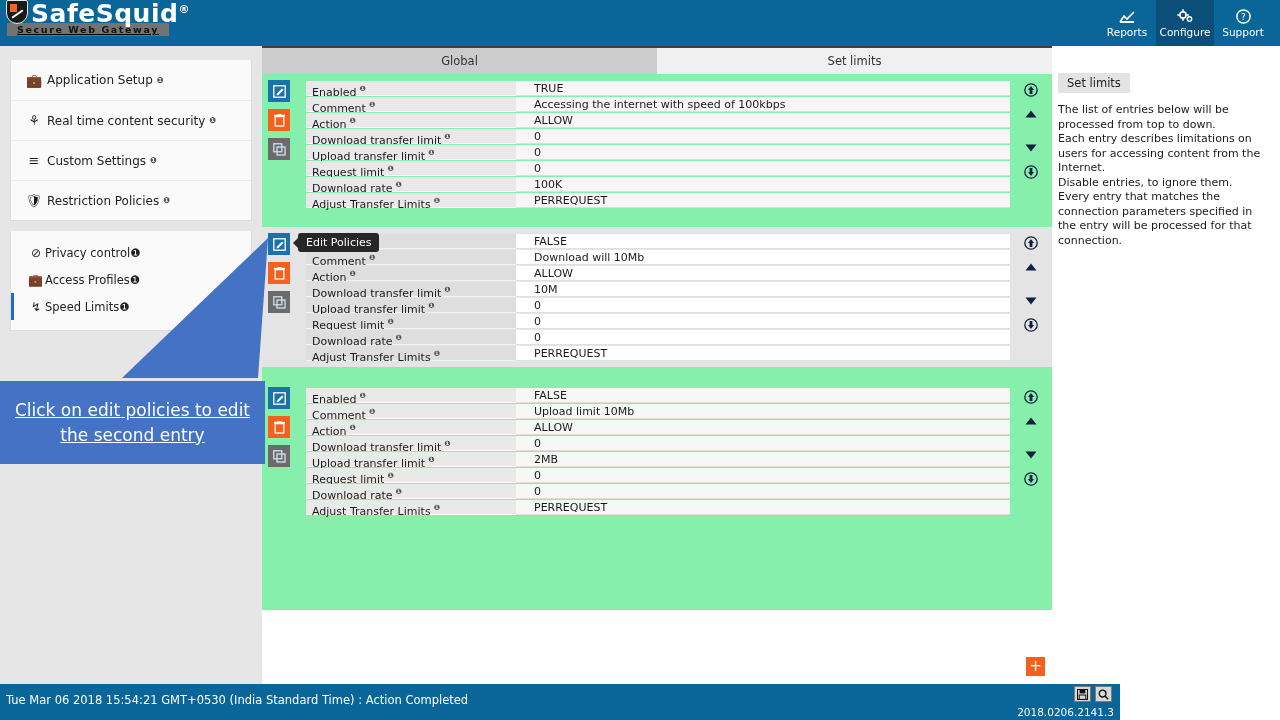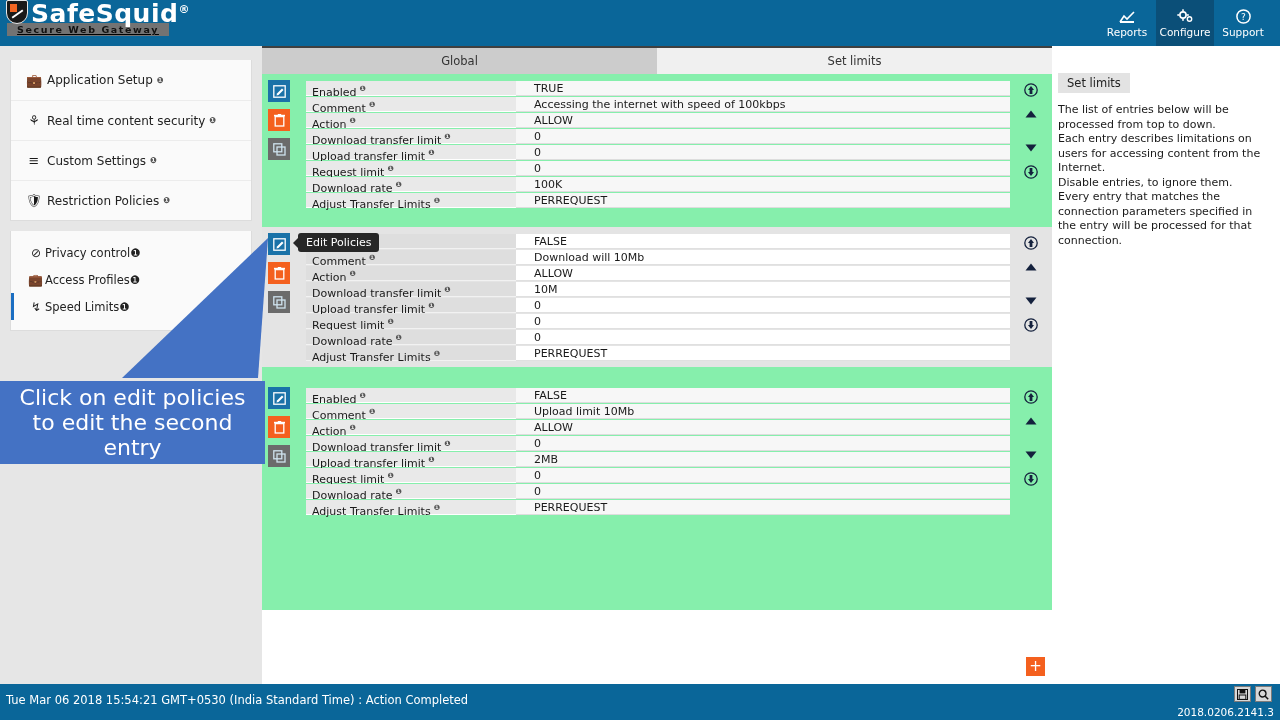--- a/index.html
+++ b/index.html
@@ -160,43 +160,43 @@
   .help-badge {
     display: inline-block; background: #e3e3e3; padding: 3px 9px;
     font-size: 11.5px; color: #222222; margin-bottom: 10px;
   }
   .help-body { font-size: 11px; line-height: 14.5px; color: #1a1a1a; }
 
   
   .callout {
     position: absolute; left: 0px; top: 381px; width: 265px; height: 83px;
     background: #4472c4; color: #ffffff; display: flex; align-items: center;
-    justify-content: center; text-align: center; font-size: 22px;
-    line-height: 25px; padding: 0 14px;
+    justify-content: center; text-align: center; font-size: 17px;
+    line-height: 25px; padding: 0 14px; text-decoration: underline;
   }
   .callout-arrow {
     position: absolute; left: 120px; top: 236px; width: 150px; height: 150px;
     pointer-events: none;
   }
 
   
   .tooltip {
     position: absolute; left: 298px; top: 233px; background: #272727;
     color: #ffffff; font-size: 11px; padding: 3px 8px; border-radius: 3px;
     white-space: nowrap;
   }
   .tooltip::before {
     content: ""; position: absolute; left: -5px; top: 5px;
     border-top: 5px solid transparent; border-bottom: 5px solid transparent;
     border-right: 5px solid #272727;
   }
 
   
   .footer {
-    position: absolute; left: 0; bottom: 0; width: 1280px; height: 36px;
+    position: absolute; left: 0; bottom: 0; width: 1120px; height: 36px;
     background: #0a6699; color: #ffffff; font-size: 11.5px;
   }
   .footer-text { position: absolute; left: 6px; top: 9px; }
   .footer-ver { position: absolute; right: 6px; bottom: 2px; font-size: 10.5px; }
   .footer-icons { position: absolute; right: 8px; top: 2px; display: flex; gap: 4px; }
   .fi {
     width: 17px; height: 16px; background: #d8d8d8; border: 1px solid #7a7a7a;
     display: flex; align-items: center; justify-content: center; cursor: pointer;
   }
   .fi svg { display: block; }

